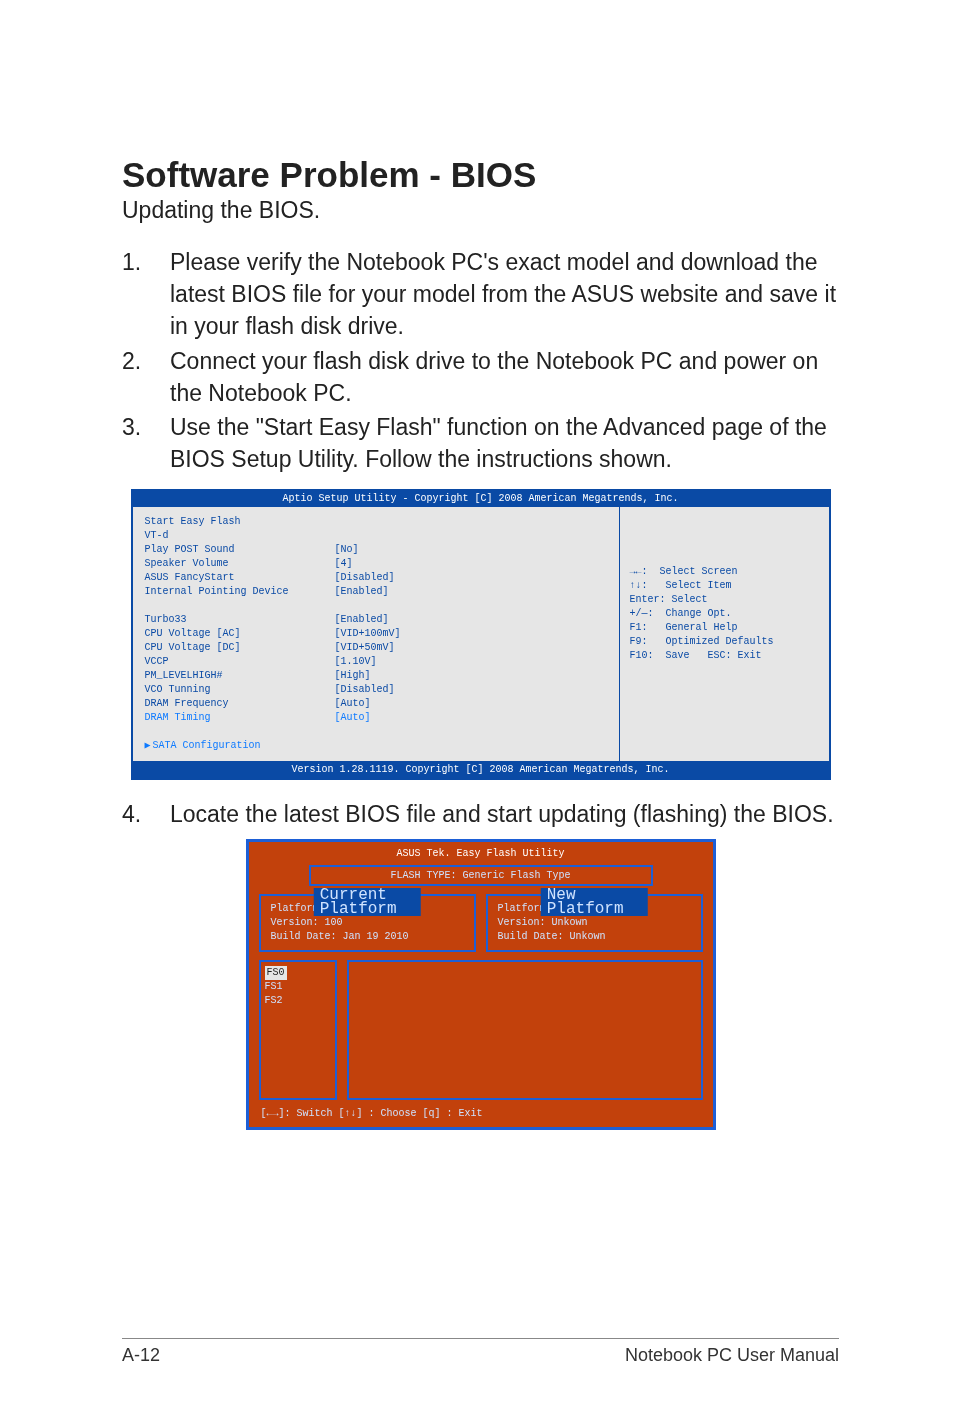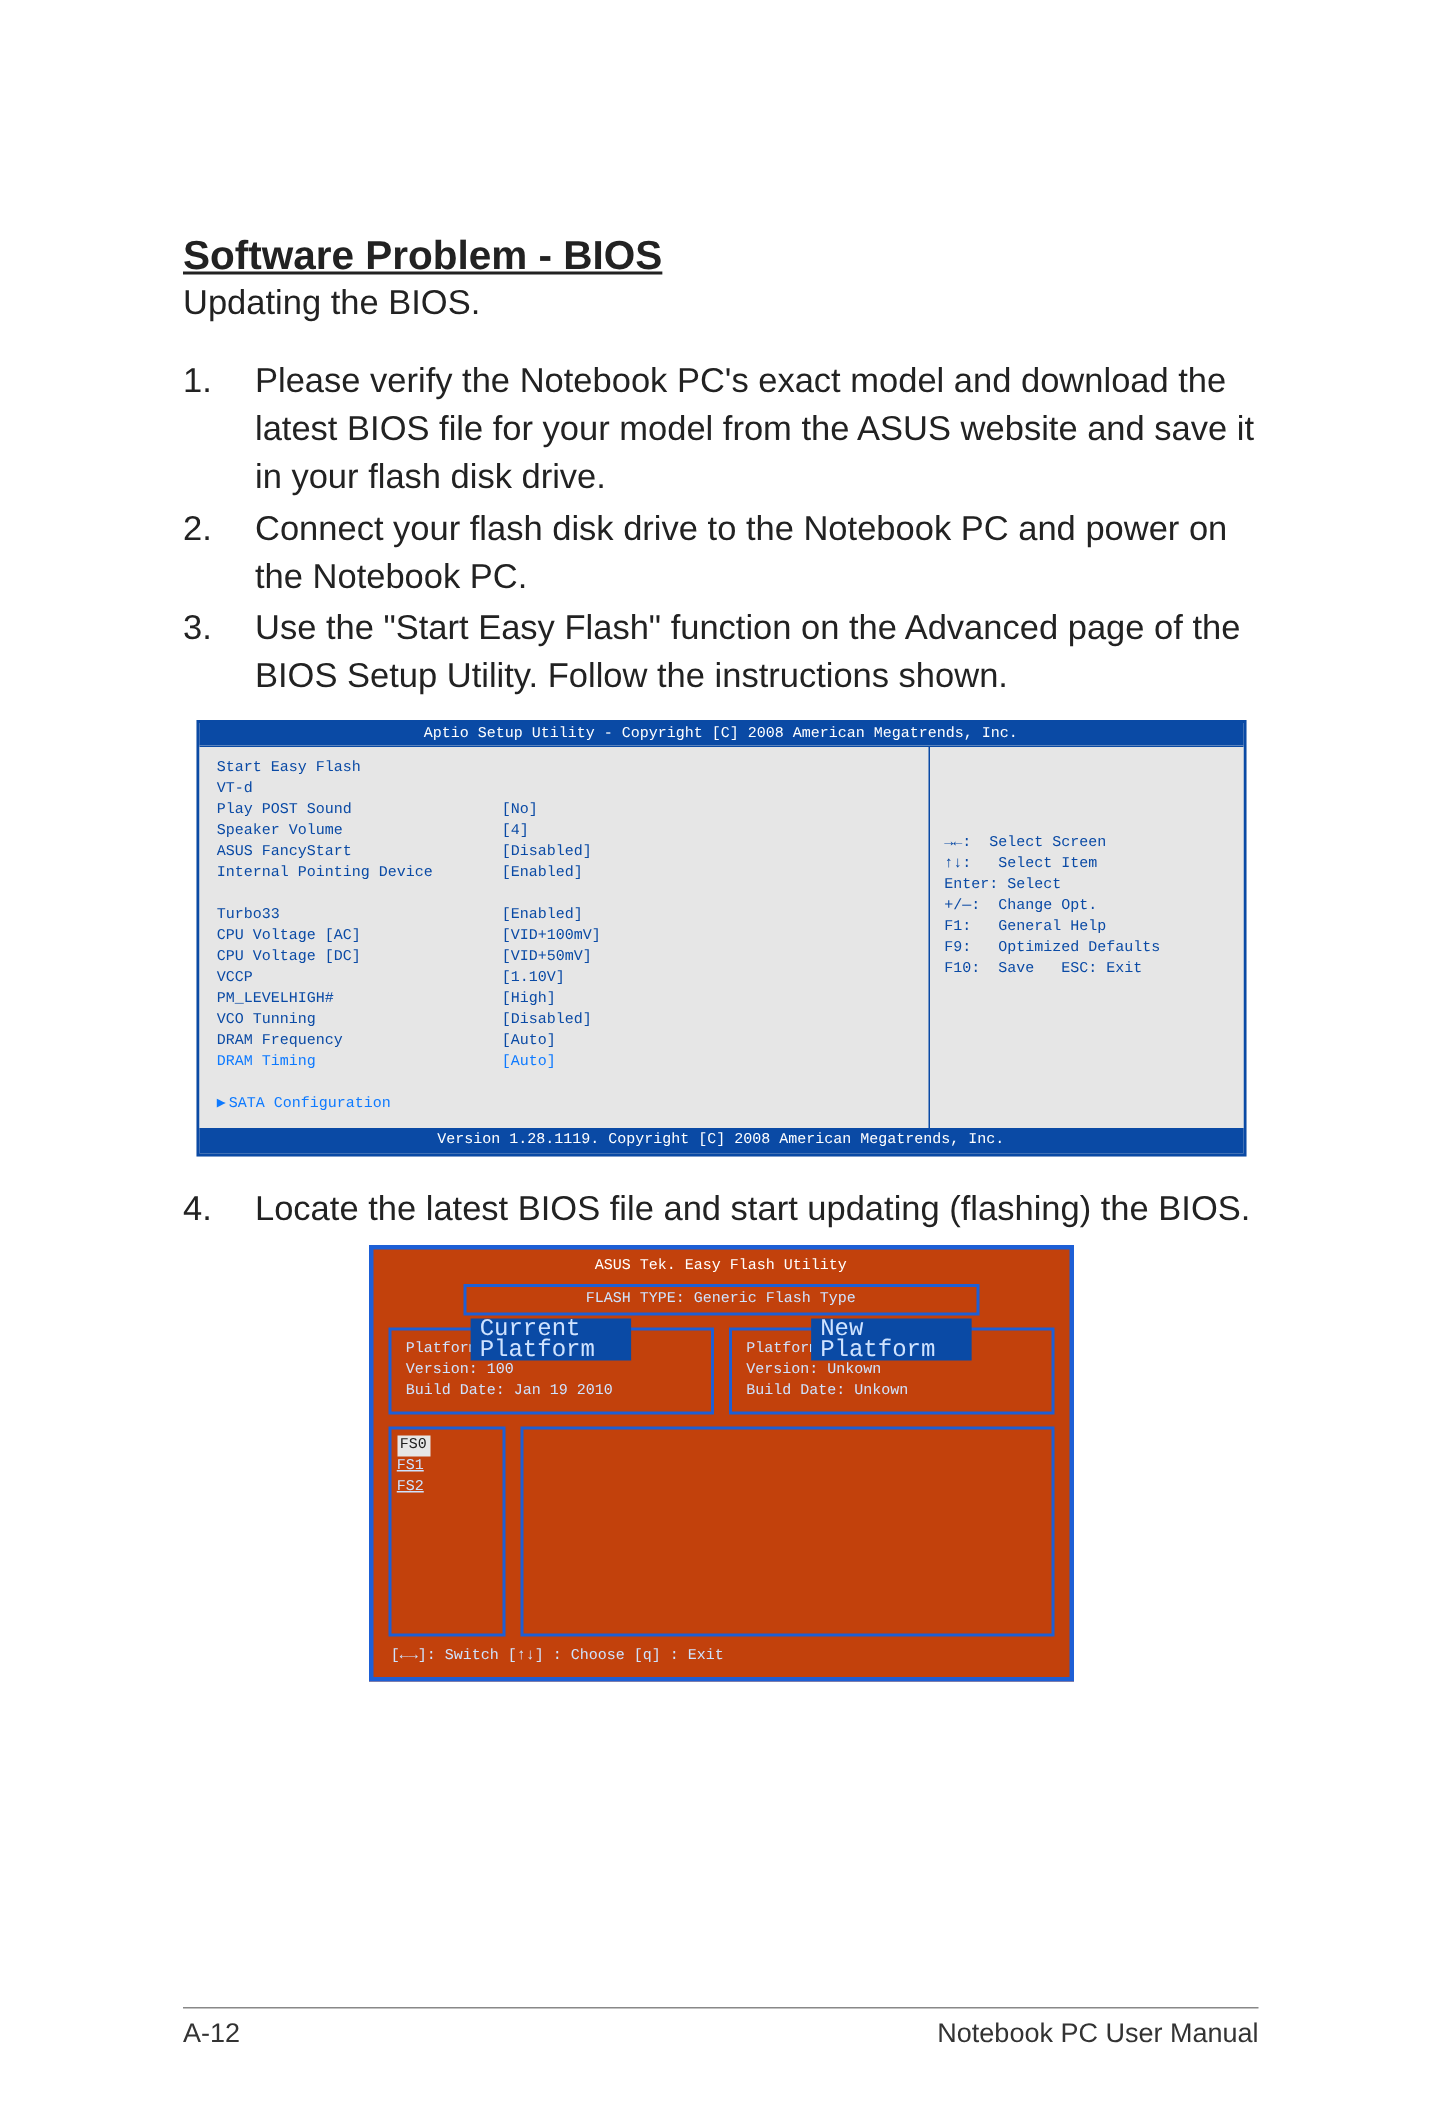--- a/index.html
+++ b/index.html
@@ -10,24 +10,23 @@
     body {
       width: 954px;
       height: 1418px;
       background: #fff;
       font-family: "Segoe UI", Arial, sans-serif;
       position: relative;
       padding: 155px 115px 0 122px;
       color: #222;
     }
     .title {
-      font-size: 27px;
+      font-size: 35px;
       font-weight: 700;
       margin-bottom: 2px;
-      text-decoration: underline;
     }
     .subtitle {
       font-size: 23px;
       font-weight: 400;
       margin-bottom: 22px;
     }
     .step-list {
       list-style: none;
       font-size: 23px;
       line-height: 1.4;
@@ -40,21 +39,21 @@
       width: 48px;
       flex-shrink: 0;
     }
     .step-text {
       flex: 1;
     }
     .bios-box {
       width: 700px;
       margin: 14px auto 18px auto;
       border: 2px solid #0a4aa5;
-      background: #e5e5e5;
+      background: #f97316;
       font-family: "Courier New", monospace;
       font-size: 10px;
       color: #cfe3ff;
     }
     .bios-header {
       background: #0a4aa5;
       color: #fff;
       text-align: center;
       padding: 2px 0;
       font-size: 10px;
@@ -177,21 +176,20 @@
     }
     .flash-drivebox {
       width: 78px;
       height: 140px;
       border: 2px solid #1d5fd6;
       padding: 4px;
     }
     .flash-drivebox div {
       height: 14px;
       line-height: 14px;
-      text-decoration: underline;
     }
     .flash-drivebox .selected {
       background: #e6e6e6;
       color: #222;
       padding: 0 2px;
       display: inline-block;
     }
     .flash-bigbox {
       flex: 1;
       height: 140px;

